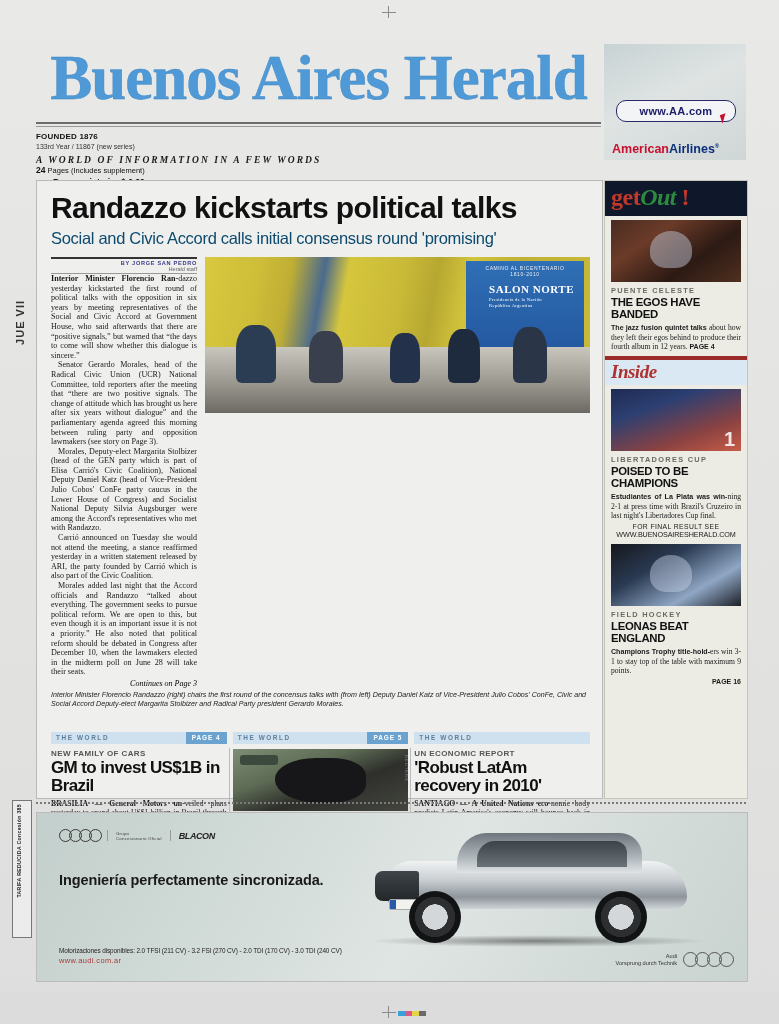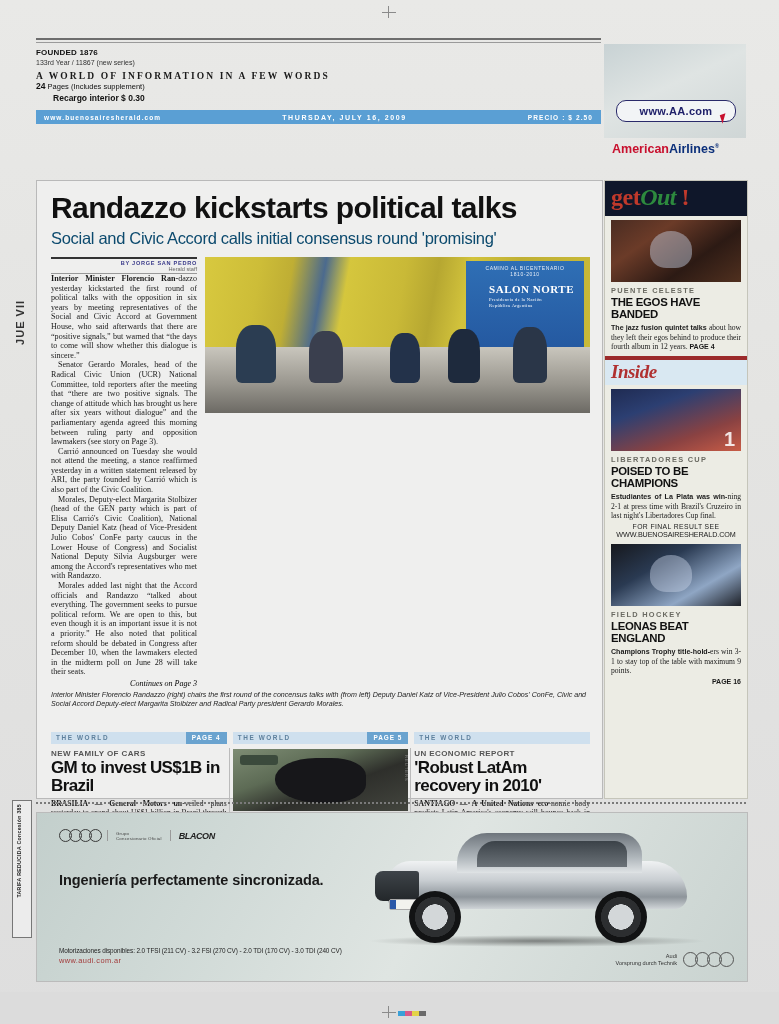--- a/index.html
+++ b/index.html
@@ -31,33 +31,33 @@
     color:#4f9ad6;letter-spacing:-1px;
     text-align:center;
     -webkit-text-stroke:0.4px #3d87c4;
     white-space:nowrap;
   }
   .rule-double{border-top:2px solid #6d6d6d;border-bottom:1px solid #9a9a9a;height:2px;margin-top:2px;}
   .mast-info{display:flex;align-items:flex-start;justify-content:space-between;padding-top:5px;font-family:"Liberation Sans",sans-serif;flex-direction:column;}
   .founded{font-size:7.5px;line-height:10px;color:#111;}
   .founded b{font-weight:bold;font-size:8px;letter-spacing:.2px;}
   .founded .sub{font-size:7px;color:#333;}
-  .slogan{font-family:"Liberation Serif",serif;font-size:9.5px;letter-spacing:2.1px;color:#1a1a1a;padding-top:3px;font-weight:bold;}
+  .slogan{font-family:"Liberation Serif",serif;font-size:9.5px;letter-spacing:2.1px;color:#1a1a1a;padding-top:3px;font-weight:bold;font-style:italic;}
   .pages{font-size:7.5px;text-align:right;line-height:10.5px;color:#111;}
   .pages b{font-size:8.5px;}
   .mast-blue{
     margin-top:6px;height:14px;background:#5a9fd4;
     display:flex;align-items:center;justify-content:space-between;
     padding:0 8px;font-family:"Liberation Sans",sans-serif;
     font-size:6.5px;letter-spacing:1.1px;color:#fff;font-weight:bold;
   }
   .mast-blue .ctr{letter-spacing:1.6px;font-size:7px;}
 
   
-  .aa-ad{position:absolute;left:604px;top:44px;width:142px;height:94px;
+  .aa-ad{position:absolute;left:604px;top:44px;width:142px;height:116px;
     background:linear-gradient(155deg,#c8d2d4 0%,#dfe4e3 45%,#cfd6d6 100%);}
   .aa-url{position:absolute;left:12px;top:56px;width:118px;height:20px;border:1px solid #2a2a6a;border-radius:10px;
      background:#f2f4f6;display:flex;align-items:center;justify-content:center;
      font-family:"Liberation Sans",sans-serif;font-weight:bold;font-size:11px;color:#20206a;letter-spacing:.3px;}
   .aa-cursor{position:absolute;left:117px;top:70px;width:0;height:0;border-left:6px solid #c8102e;border-bottom:9px solid transparent;transform:rotate(-18deg);}
   .aa-brand{position:absolute;left:8px;top:98px;font-family:"Liberation Sans",sans-serif;font-weight:bold;font-size:12.5px;}
   .aa-brand .r{color:#c8102e;}
   .aa-brand .b{color:#0b2f7a;}
   .aa-brand sup{font-size:6px;color:#0b2f7a;}
 
@@ -187,20 +187,21 @@
   .footer-space{position:absolute;left:0;bottom:0;width:779px;height:32px;background:#dcdcdc;}
 </style>
 </head>
 <body>
 
 <div class="page">
 
   <div class="reg-top"></div>
 
   <div class="masthead">
+    <div class="logo">Buenos Aires Herald</div>
     <div class="rule-double"></div>
     <div class="mast-info">
       <div class="founded">
         <b>FOUNDED 1876</b>
         <div class="sub">133rd Year / 11867 (new series)</div>
       </div>
       <div class="slogan">A WORLD OF INFORMATION IN A FEW WORDS</div>
       <div class="pages">
         <div><b>24</b><span> Pages (Includes supplement)</span></div>
         <div><b>Recargo interior $ 0.30</b></div>
@@ -235,22 +236,22 @@
       <div class="subhead">Social and Civic Accord calls initial consensus round 'promising'</div>
     </div>
 
     <div class="body-area">
       <div class="col-left">
         <div class="byline-rule"></div>
         <div class="byline">BY JORGE SAN PEDRO</div>
         <div class="byline2">Herald staff</div>
         <p class="art first"><b>Interior Minister Florencio Ran-</b><span>dazzo yesterday kickstarted the first round of political talks with the opposition in six years by meeting representatives of the Social and Civic Accord at Government House, who said afterwards that there are “positive signals,” but warned that “the days to come will show whether this dialogue is sincere.”</span></p>
         <p class="art">Senator Gerardo Morales, head of the Radical Civic Union (UCR) National Committee, told reporters after the meeting that “there are two positive signals. The change of attitude which has brought us here after six years without dialogue” and the parliamentary agenda agreed this morning between ruling party and opposition lawmakers (see story on Page 3).</p>
+        <p class="art">Morales, Deputy-elect Margarita Stolbizer (head of the GEN party which is part of Elisa Carrió's Civic Coalition), National Deputy Daniel Katz (head of Vice-President Julio Cobos' ConFe party caucus in the Lower House of Congress) and Socialist National Deputy Silvia Augsburger were among the Accord's representatives who met with Randazzo.</p>
         <p class="art">Carrió announced on Tuesday she would not attend the meeting, a stance reaffirmed yesterday in a written statement released by ARI, the party founded by Carrió which is also part of the Civic Coalition.</p>
-        <p class="art">Morales, Deputy-elect Margarita Stolbizer (head of the GEN party which is part of Elisa Carrió's Civic Coalition), National Deputy Daniel Katz (head of Vice-President Julio Cobos' ConFe party caucus in the Lower House of Congress) and Socialist National Deputy Silvia Augsburger were among the Accord's representatives who met with Randazzo.</p>
         <p class="art">Morales added last night that the Accord officials and Randazzo “talked about everything. The government seeks to pursue political reform. We are open to this, but even though it is an important issue it is not a priority.” He also noted that political reform should be debated in Congress after December 10, when the lawmakers elected in the midterm poll on June 28 will take their seats.</p>
         <div class="cont">Continues on Page 3</div>
       </div>
 
       <div class="photo-main">
         <div class="pm-wall"></div>
         <div class="pm-bicent">CAMINO AL BICENTENARIO<br>1810-2010</div>
         <div class="pm-salon">SALON NORTE<small>Presidencia de la Nación<br>República Argentina</small></div>
         <div class="pm-table"></div>
         <div class="pm-fig" style="left:8%;width:40px;height:58px;background:#2b3d52;"></div>

